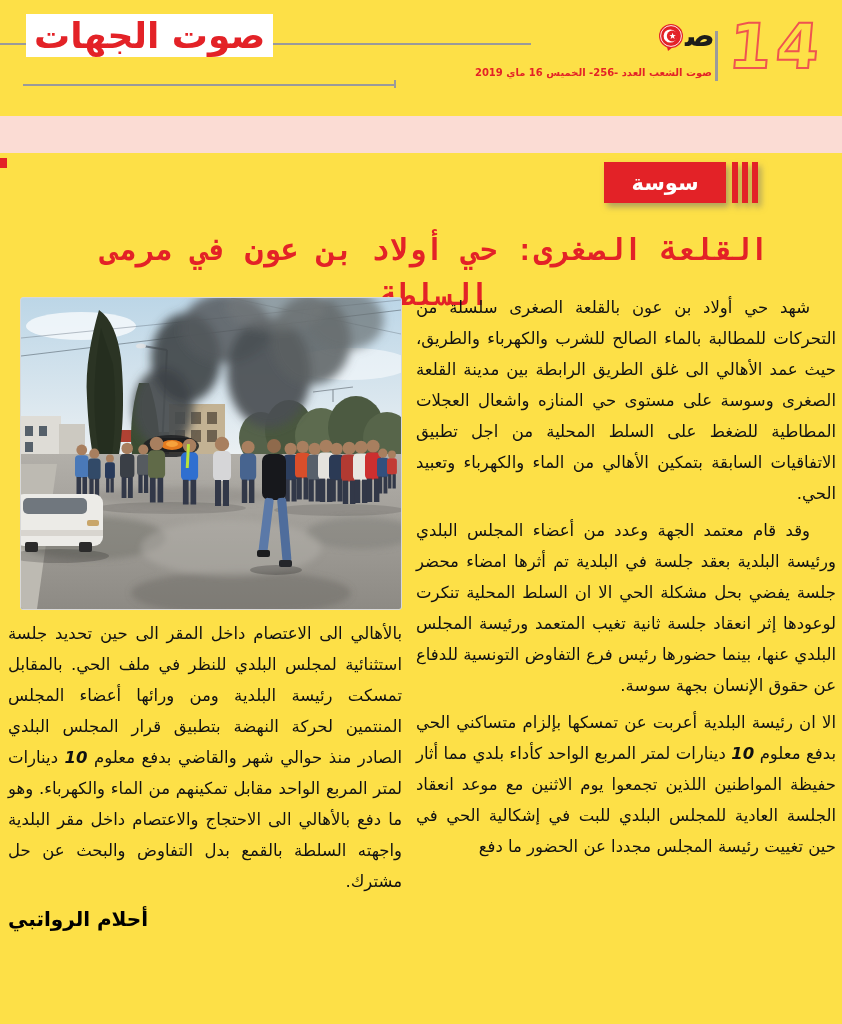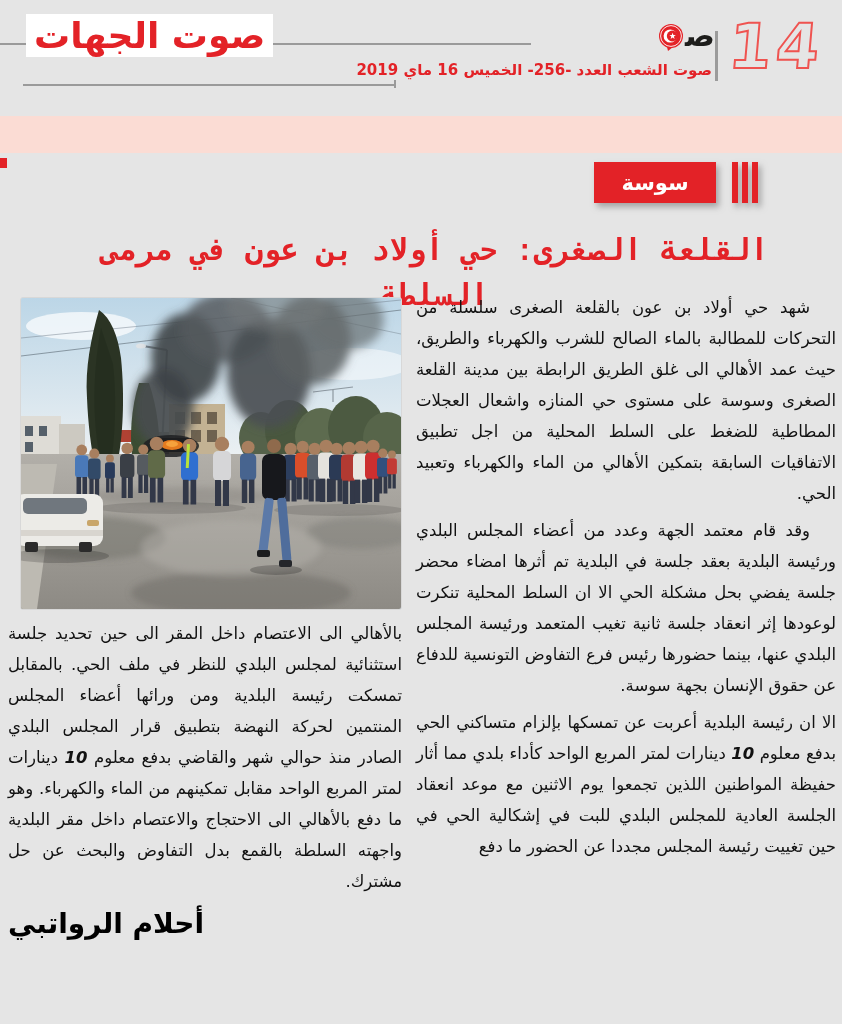--- a/index.html
+++ b/index.html
@@ -1,57 +1,57 @@
 <!DOCTYPE html>
 <html lang="ar"><head>
 <meta charset="utf-8">
 <style>
   html,body{margin:0;padding:0;background:#ffffff;}
-  .page{position:relative;width:842px;height:1024px;background:#e5e5e5;overflow:hidden;
+  .page{position:relative;width:842px;height:1024px;background:#fde047;overflow:hidden;
         font-family:"DejaVu Sans",sans-serif;color:#141414;}
   
   .rule{position:absolute;background:#9a9a9a;}
   .rule-a{left:0;top:43px;width:531px;height:2px;}
   .tick-a{position:absolute;left:27px;top:41px;width:2px;height:7px;background:#9a9a9a;}
   .rule-b{left:23px;top:84px;width:373px;height:2px;}
   .tick-b{position:absolute;left:394px;top:80px;width:2px;height:8px;background:#9a9a9a;}
   .section-title{position:absolute;left:26px;top:14px;padding:0 8px;background:#fff;
         color:#e32227;font-size:36px;font-weight:bold;direction:rtl;line-height:1.2;}
   .logo{position:absolute;right:127px;top:20px;direction:rtl;display:flex;align-items:center;
         font-size:31px;font-weight:bold;color:#1d1d1b;line-height:1;}
   .logo-emblem{display:inline-flex;margin:0 1px;position:relative;top:1px;}
-  .issue-line{position:absolute;right:130px;top:61px;color:#e32227;font-size:15px;
+  .issue-line{position:absolute;right:130px;top:67px;color:#e32227;font-size:10px;
         font-weight:bold;direction:rtl;white-space:nowrap;}
   .hdr-divider{position:absolute;left:715px;top:31px;width:3px;height:50px;background:#9b9b9b;}
   .page-number{position:absolute;left:729px;top:10px;font-size:62px;font-weight:bold;
         letter-spacing:4px;color:transparent;-webkit-text-stroke:2px #ef5350;transform:skewX(-5deg);}
   .pink-band{position:absolute;left:0;top:116px;width:842px;height:37px;background:#fbdcd4;}
   .red-dash{position:absolute;left:0;top:158px;width:7px;height:10px;background:#e32227;}
   
-  .badge-group{position:absolute;right:84px;top:162px;display:flex;align-items:stretch;gap:16px;
+  .badge-group{position:absolute;right:84px;top:162px;display:flex;align-items:stretch;gap:6px;
         filter:drop-shadow(3px 4px 3px rgba(110,110,110,.55));}
   .badge{background:#e32227;color:#fff;font-size:21px;font-weight:bold;direction:rtl;
         width:122px;height:41px;display:flex;align-items:center;justify-content:center;}
   .badge-bars{display:flex;gap:4px;}
   .badge-bars i{display:block;width:6px;height:41px;background:#e32227;}
   
   .headline{position:absolute;left:40px;right:13px;top:230px;margin:0;direction:rtl;
         text-align:center;color:#e32227;font-size:30px;font-weight:bold;line-height:1.5;font-family:Liberation Mono, monospace;}
   
   .content{position:absolute;left:8px;right:6px;top:292px;bottom:0;display:flex;
         direction:rtl;gap:14px;}
   .col{direction:rtl;}
   .col-right{width:420px;flex:0 0 420px;}
   .col-left{flex:1;min-width:0;}
   .col p{margin:0 0 6px;font-size:16.5px;line-height:31px;text-align:justify;color:#111;}
   .col p.indent{text-indent:26px;}
   .col b{font-weight:bold;font-style:italic;}
   .photo{margin:5px 0 8px;width:380px;height:311px;border:1px solid #d8d8d8;border-radius:3px;
         overflow:hidden;background:#cfdde8;}
-  .byline{margin-top:10px;font-size:28px;font-weight:bold;text-align:left;direction:rtl;color:#000;}
+  .byline{margin-top:10px;font-size:20px;font-weight:bold;text-align:left;direction:rtl;color:#000;}
 </style>
 </head>
 <body>
 
 <div class="page">
 
   <div class="rule rule-a"></div>
   <div class="tick-a"></div>
   <div class="section-title">صوت الجهات</div>
 

